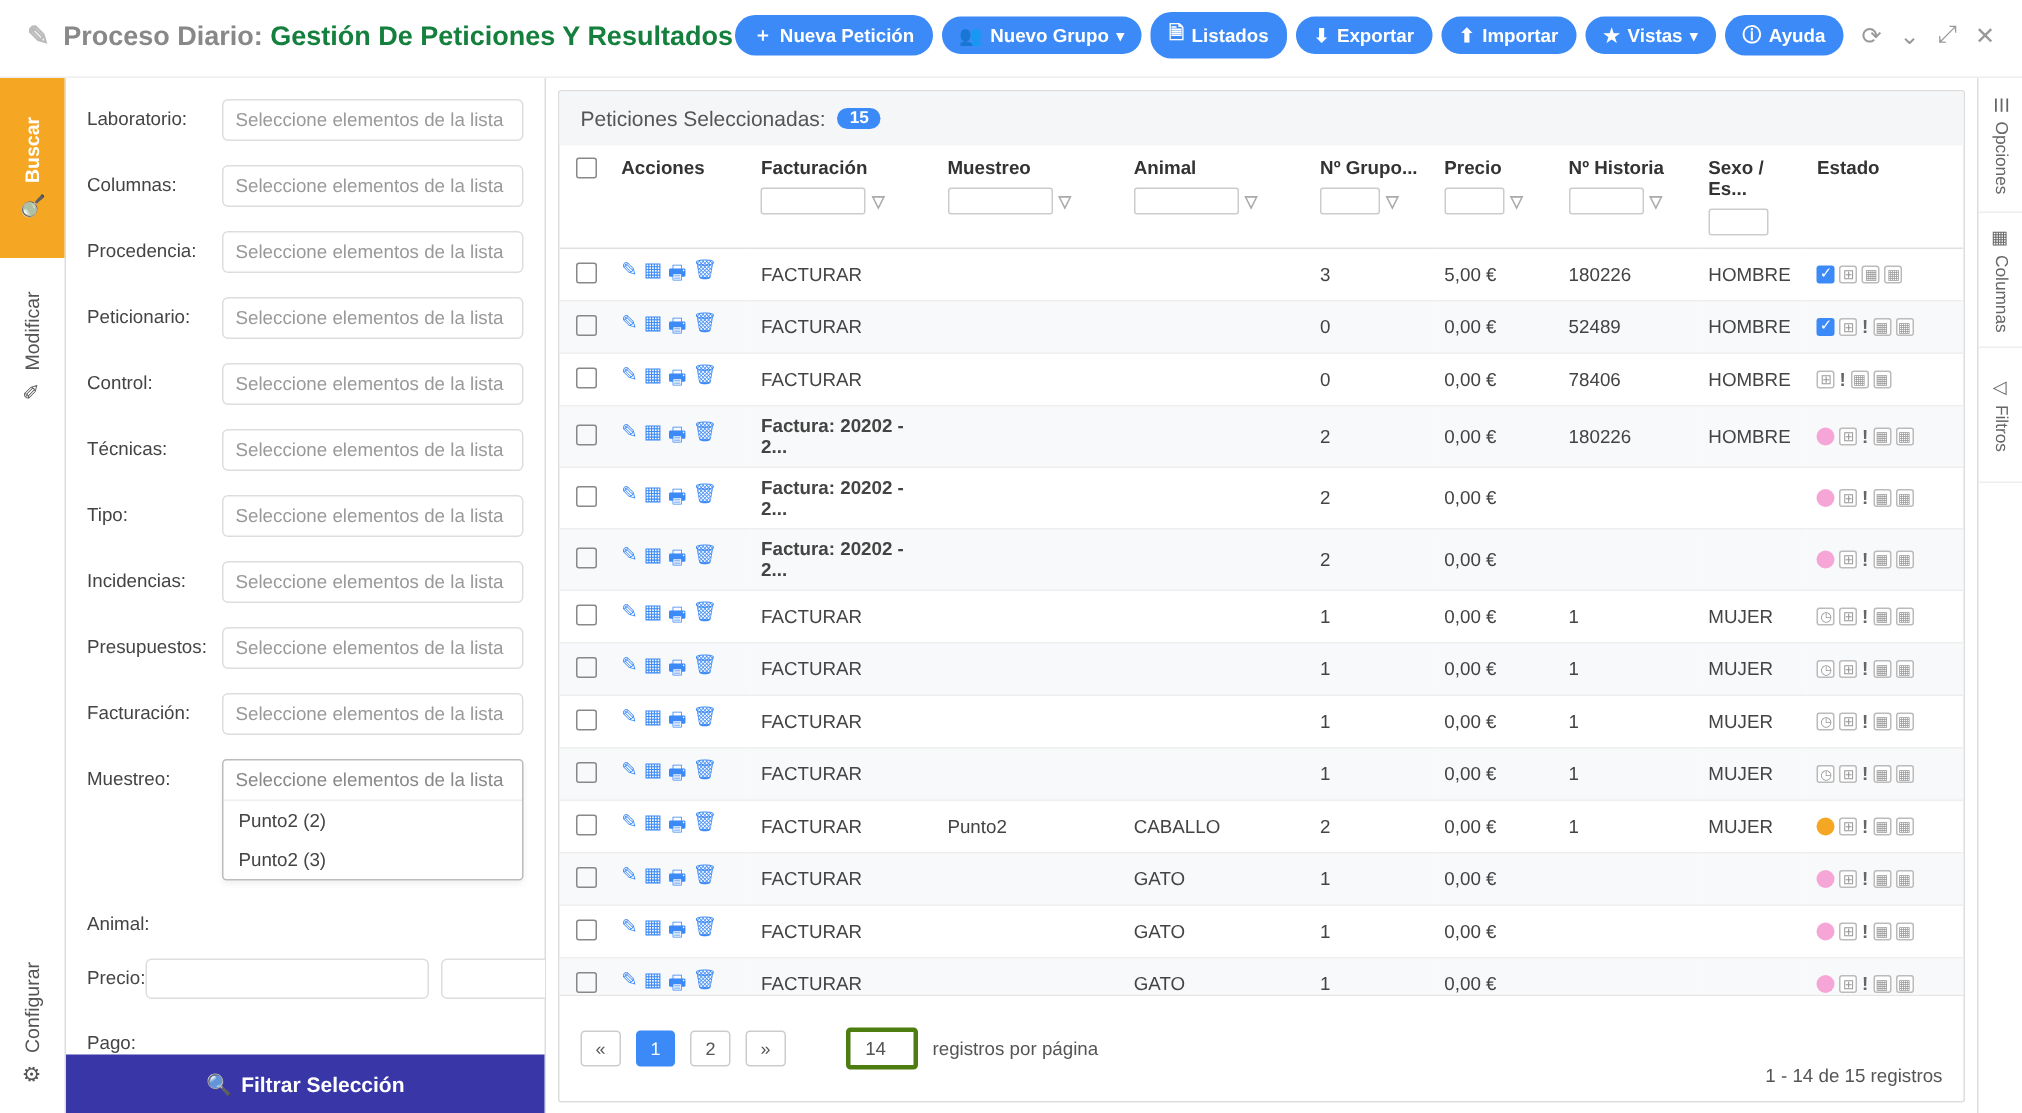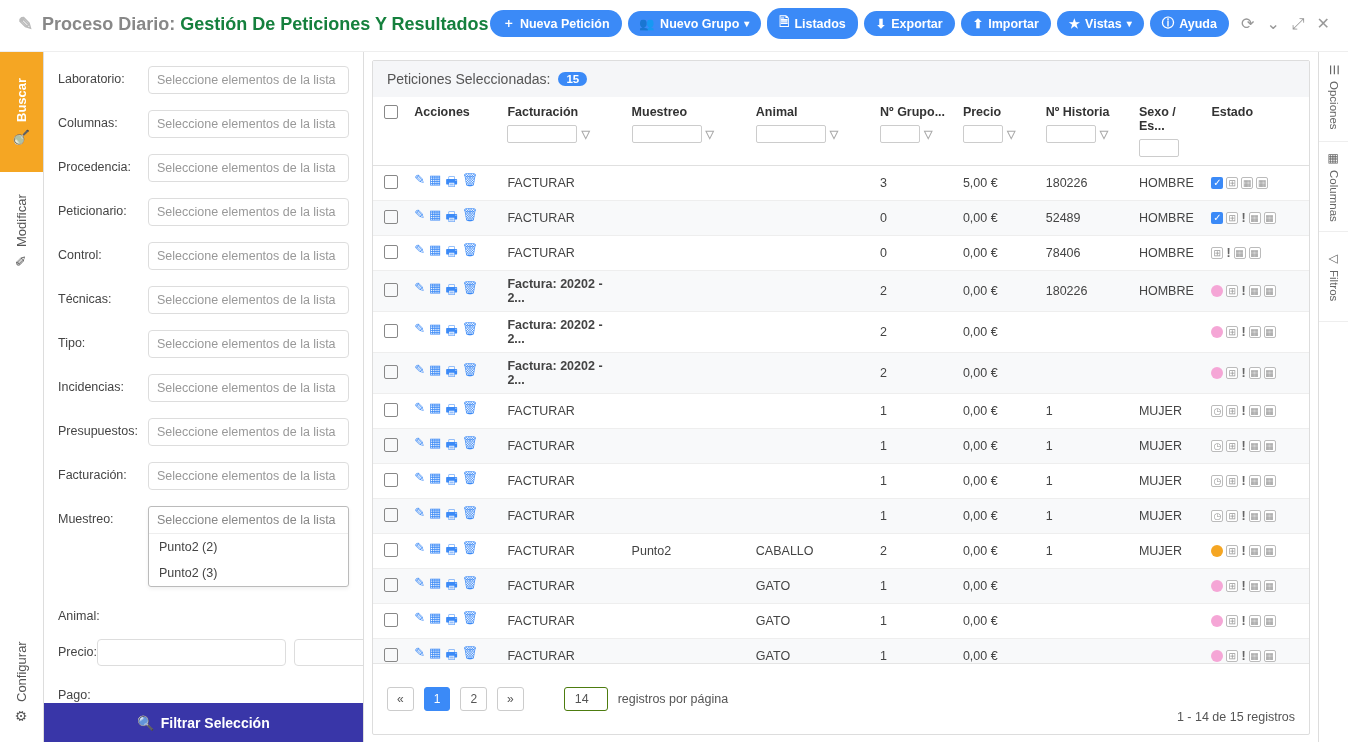--- a/index.html
+++ b/index.html
@@ -45,21 +45,21 @@
 tbody td { padding: 6px 6px; font-size: 12.5px; color: #444; }
 .chk { width: 14px; height: 14px; border: 1.5px solid #888; border-radius: 2px; display: inline-block; cursor: pointer; }
 .row-actions { display: flex; gap: 4px; color: #3b8af7; }
 .row-actions .ra { font-size: 13px; cursor: pointer; }
 .estado-cell { display: flex; gap: 3px; align-items: center; }
 .estado-cell .dot { width: 12px; height: 12px; border-radius: 2px; display: inline-block; }
 .estado-cell .sq { width: 12px; height: 12px; border: 1px solid #bbb; border-radius: 2px; background: #fff; display: inline-flex; align-items: center; justify-content: center; font-size: 9px; color: #999; }
 .pager-bar { padding: 10px 14px; display: flex; align-items: center; gap: 10px; border-top: 1px solid #e5e5e5; font-size: 12.5px; color: #555; }
 .pg-btn { border: 1px solid #ccc; background: #fff; padding: 4px 9px; border-radius: 3px; cursor: pointer; color: #555; font-size: 12px; }
 .pg-btn.active { background: #3b8af7; color: #fff; border-color: #3b8af7; }
-.pg-sel { border: 1px solid #4d7c0f; padding: 4px 18px 4px 10px; border-radius: 3px; background: #fff; }
+.pg-sel { border: 3px solid #4d7c0f; padding: 4px 18px 4px 10px; border-radius: 3px; background: #fff; }
 .pager-info { margin-left: auto; margin-top: 36px; }
 .right-tabs { width: 30px; border-left: 1px solid #ddd; display: flex; flex-direction: column; }
 .rtab { writing-mode: vertical-rl; height: 90px; display: flex; align-items: center; justify-content: center; font-size: 11.5px; color: #666; border-bottom: 1px solid #eee; cursor: pointer; gap: 4px; }
 .rtab .ri { transform: rotate(90deg); font-size: 12px; }
 th.chk-col, td.chk-col { width: 34px; text-align: center; }
 th.act-col, td.act-col { width: 90px; }
 th.fact-col { width: 120px; }
 th.mues-col { width: 120px; }
 th.anim-col { width: 120px; }
 th.nprb-col { width: 80px; }

